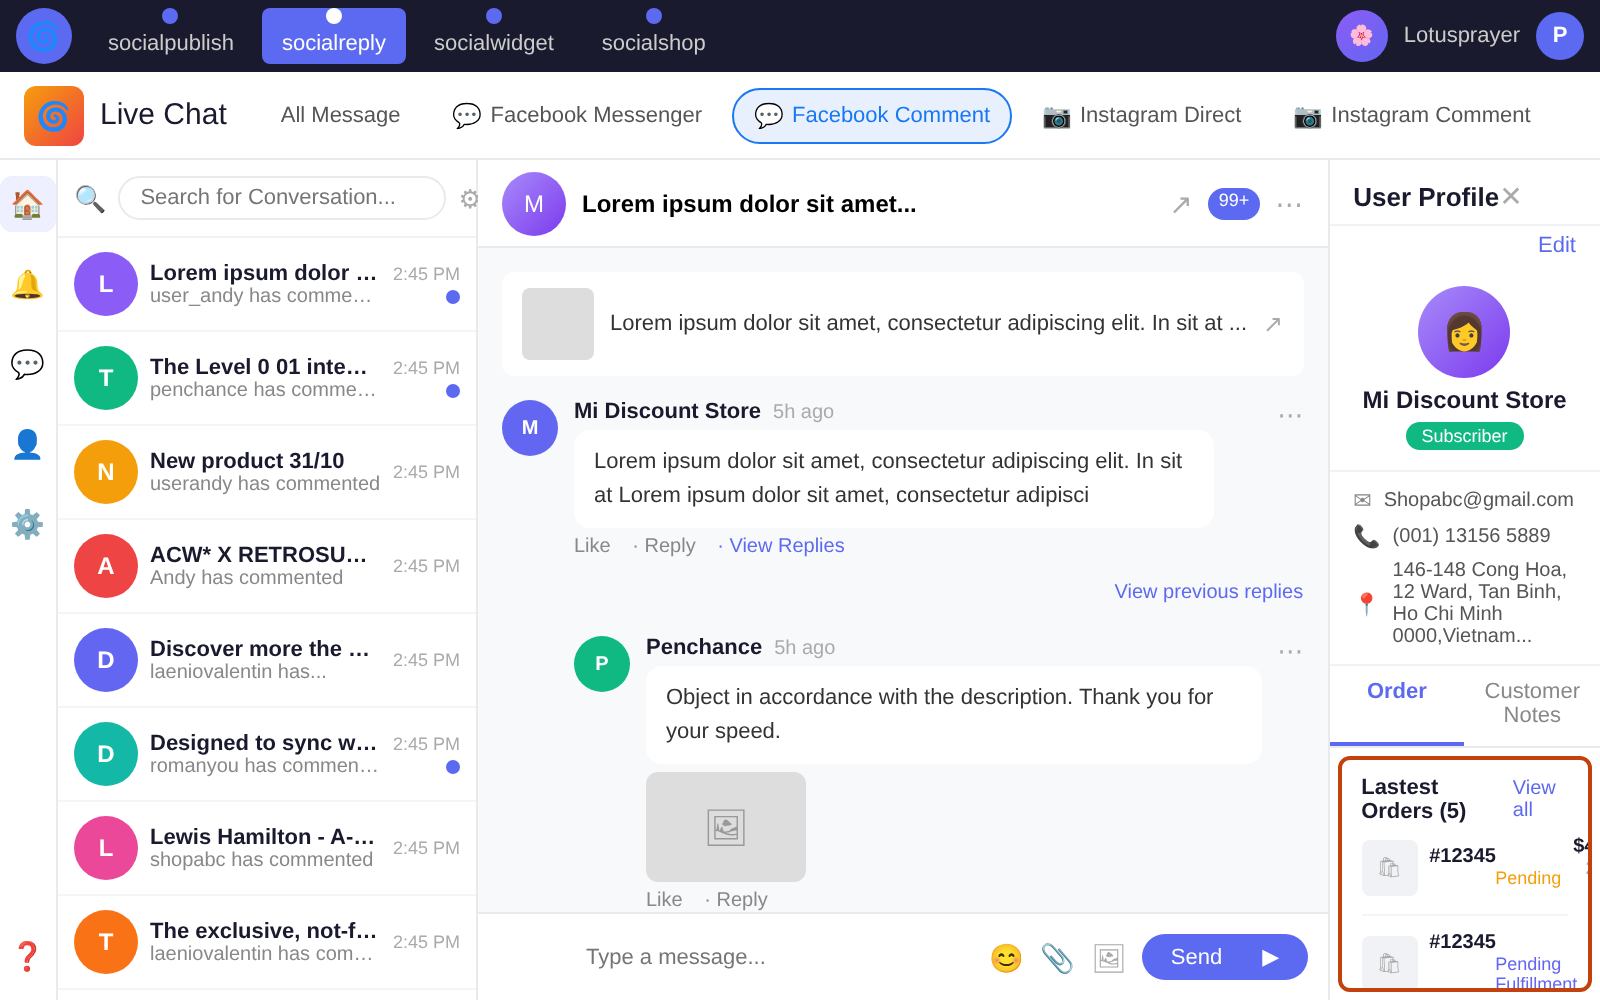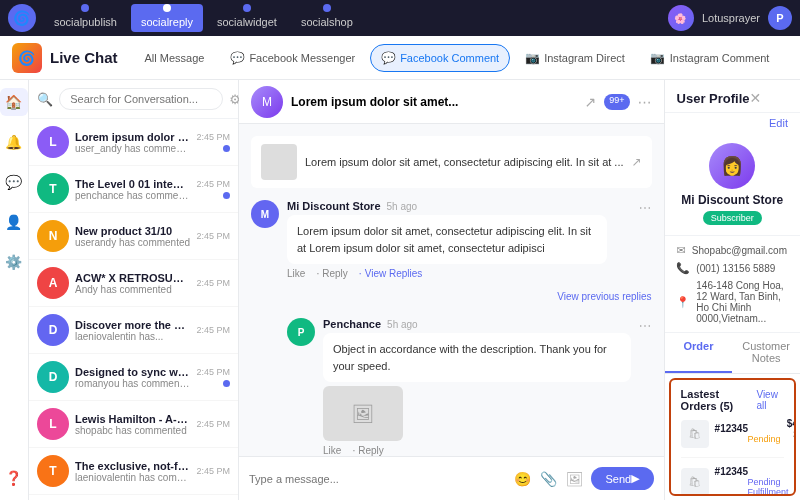--- a/index.html
+++ b/index.html
@@ -65,21 +65,21 @@
       padding: 0 12px;
       gap: 4px;
     }
     .second-nav-logo {
       width: 30px; height: 30px;
       background: linear-gradient(135deg, #f59e0b, #ef4444);
       border-radius: 6px;
       display: flex; align-items: center; justify-content: center;
       color: white; font-size: 14px; margin-right: 4px;
     }
-    .second-nav-title { font-size: 15px; font-weight: 700; color: #1a1a2e; margin-right: 12px; }
+    .second-nav-title { font-size: 15px; font-weight: 400; color: #1a1a2e; margin-right: 12px; }
     .filter-tab {
       height: 28px; padding: 0 10px;
       border-radius: 14px;
       display: flex; align-items: center; gap: 4px;
       font-size: 11px; color: #555;
       cursor: pointer; border: 1px solid transparent;
     }
     .filter-tab.active { border-color: #1877f2; color: #1877f2; background: #e8f0fe; }
     .filter-tab .tab-icon { font-size: 12px; }
 
@@ -186,29 +186,29 @@
 
     .msg-image { width: 80px; height: 55px; background: #ddd; border-radius: 6px; margin-top: 4px; display: flex; align-items: center; justify-content: center; color: #999; font-size: 18px; }
 
     .chat-input-bar {
       height: 44px;
       background: white;
       border-top: 1px solid #e8eaed;
       display: flex; align-items: center;
       padding: 0 10px; gap: 8px;
     }
-    .chat-input { flex: 1; border: none; outline: none; font-size: 11px; color: #555; }
+    .chat-input { flex: 1; border: none; outline: none; font-size: 11px; color: #555; margin-left: 44px; }
     .chat-input-icons { display: flex; gap: 8px; color: #aaa; font-size: 14px; }
     .chat-input-icons span { cursor: pointer; }
     .send-btn {
       background: #5b6af0;
       color: white;
       border: none; border-radius: 16px;
       padding: 5px 14px; font-size: 11px;
-      cursor: pointer; display: flex; align-items: center; gap: 0;
+      cursor: pointer; display: flex; align-items: center; gap: 20px;
     }
 
     
     .right-panel {
       width: 220px;
       background: white;
       display: flex; flex-direction: column;
       overflow-y: auto;
     }
     .right-panel-header {

